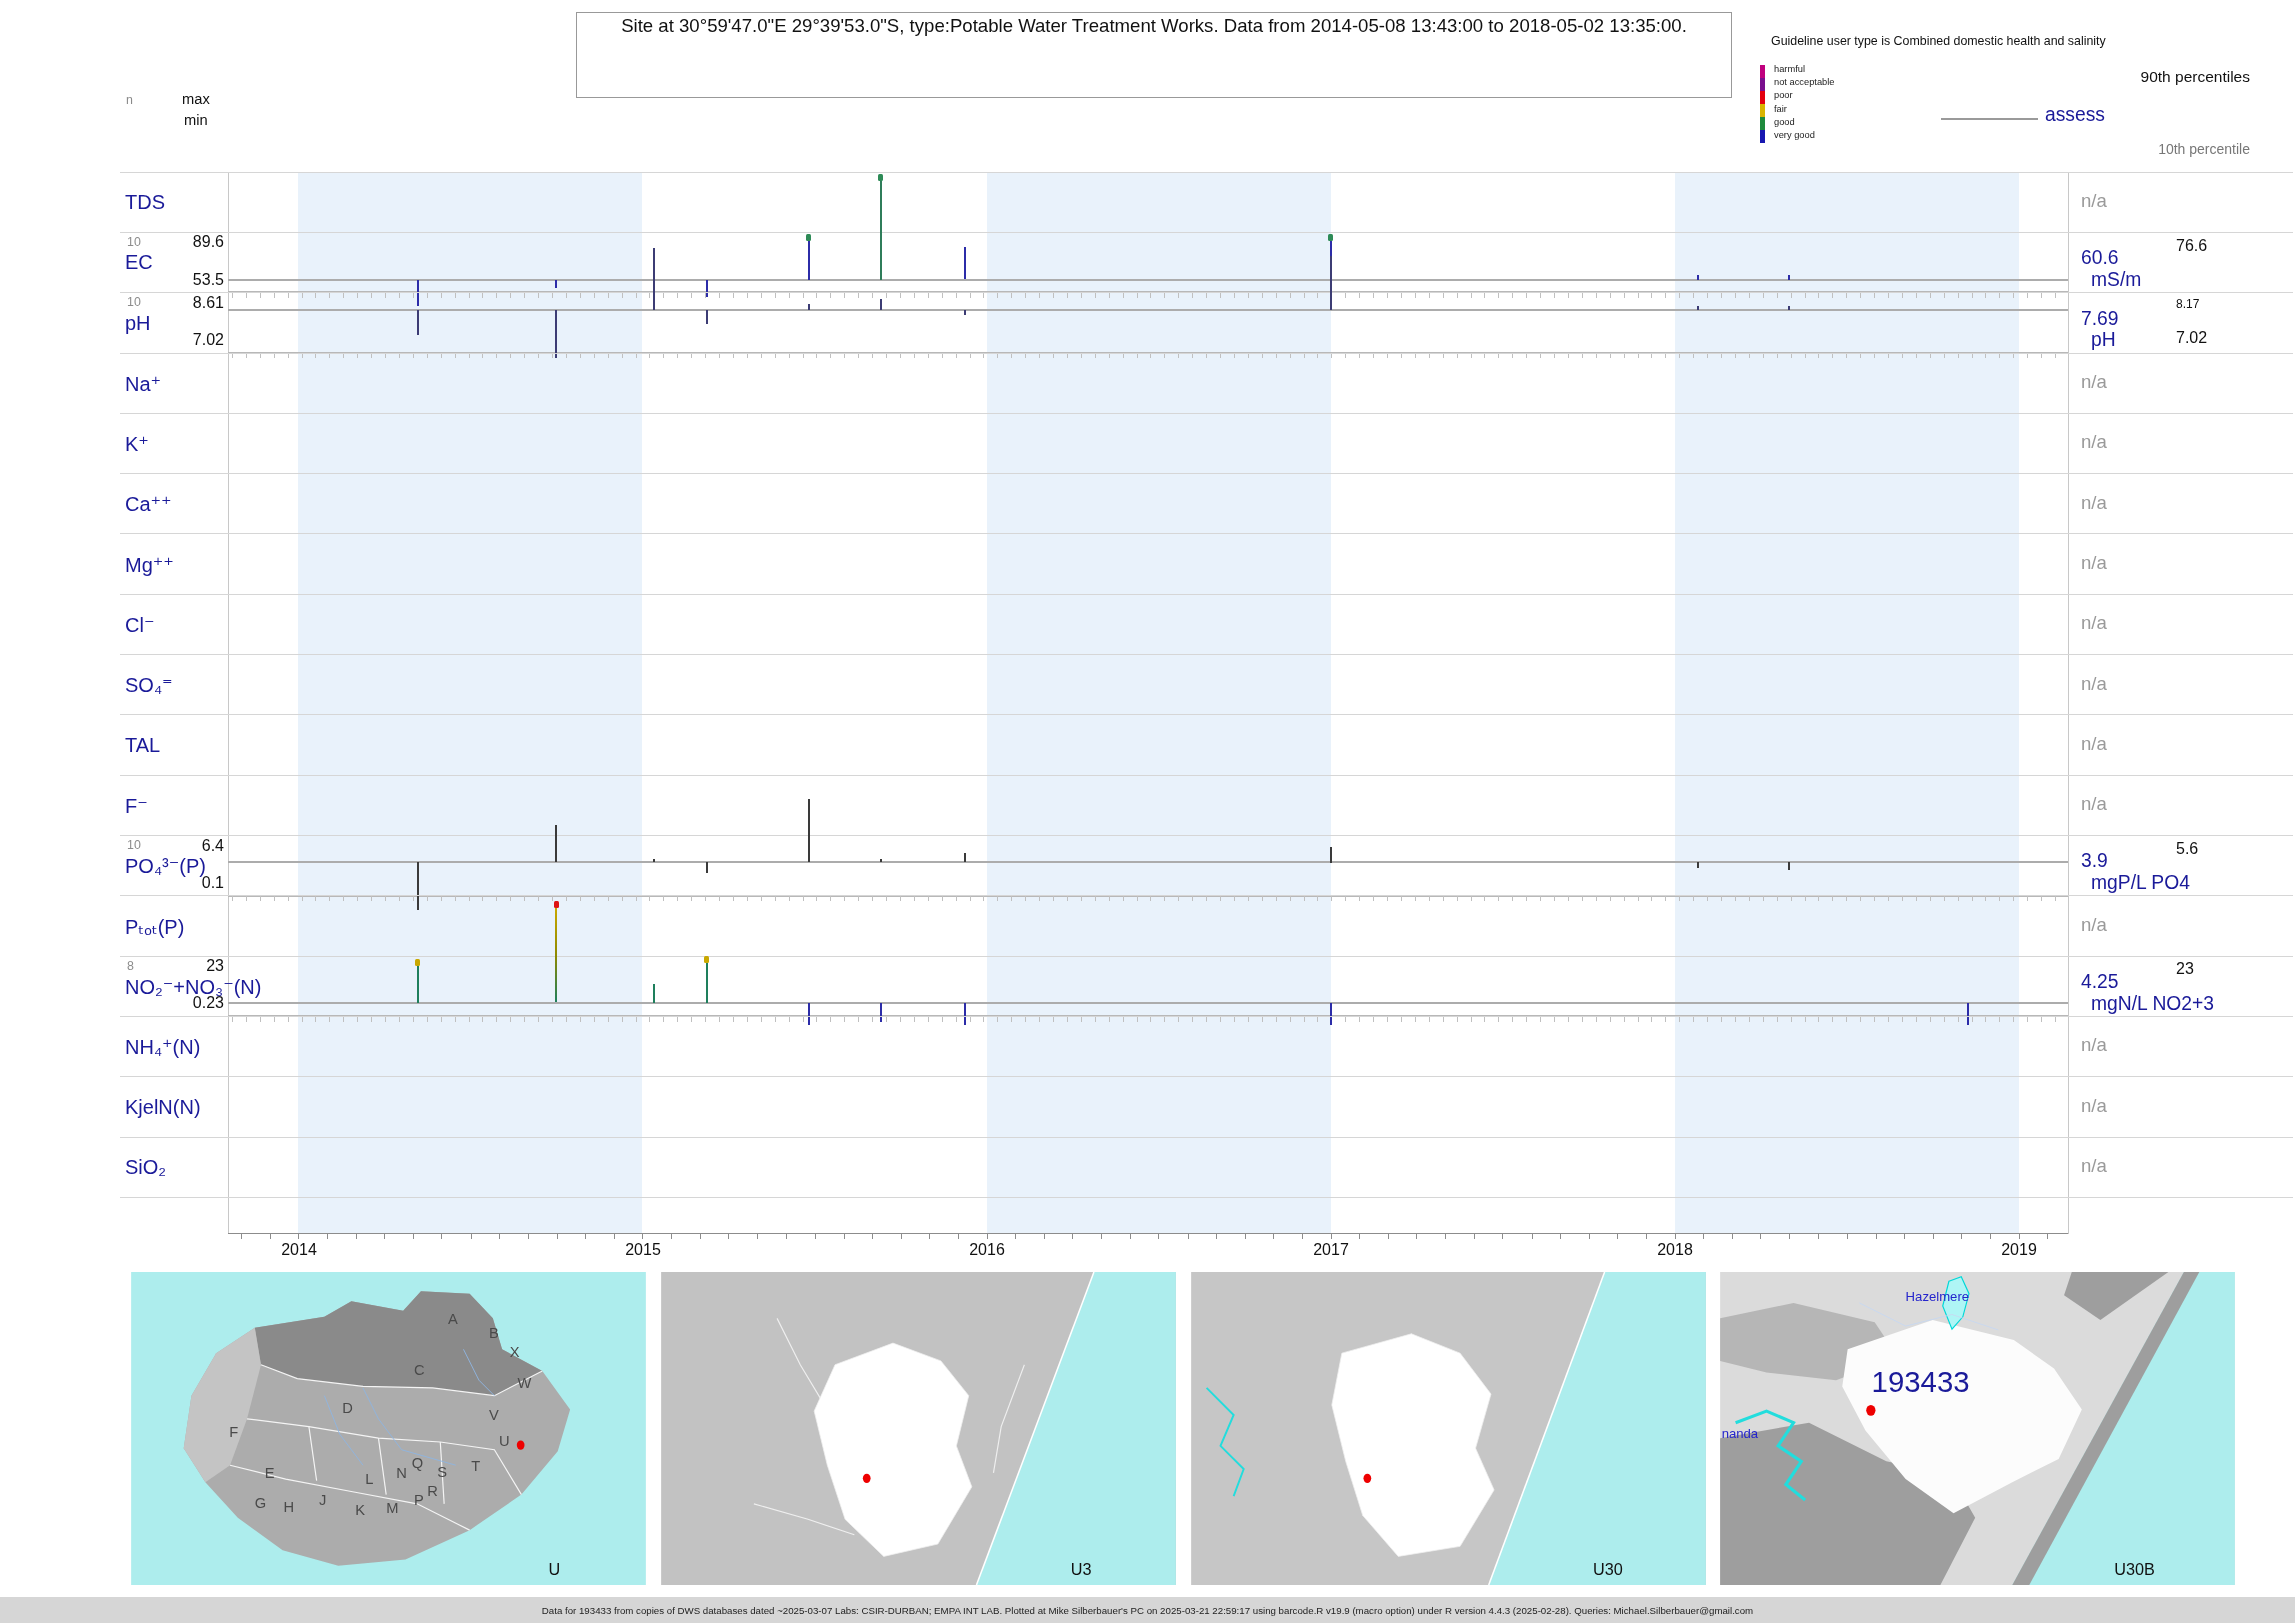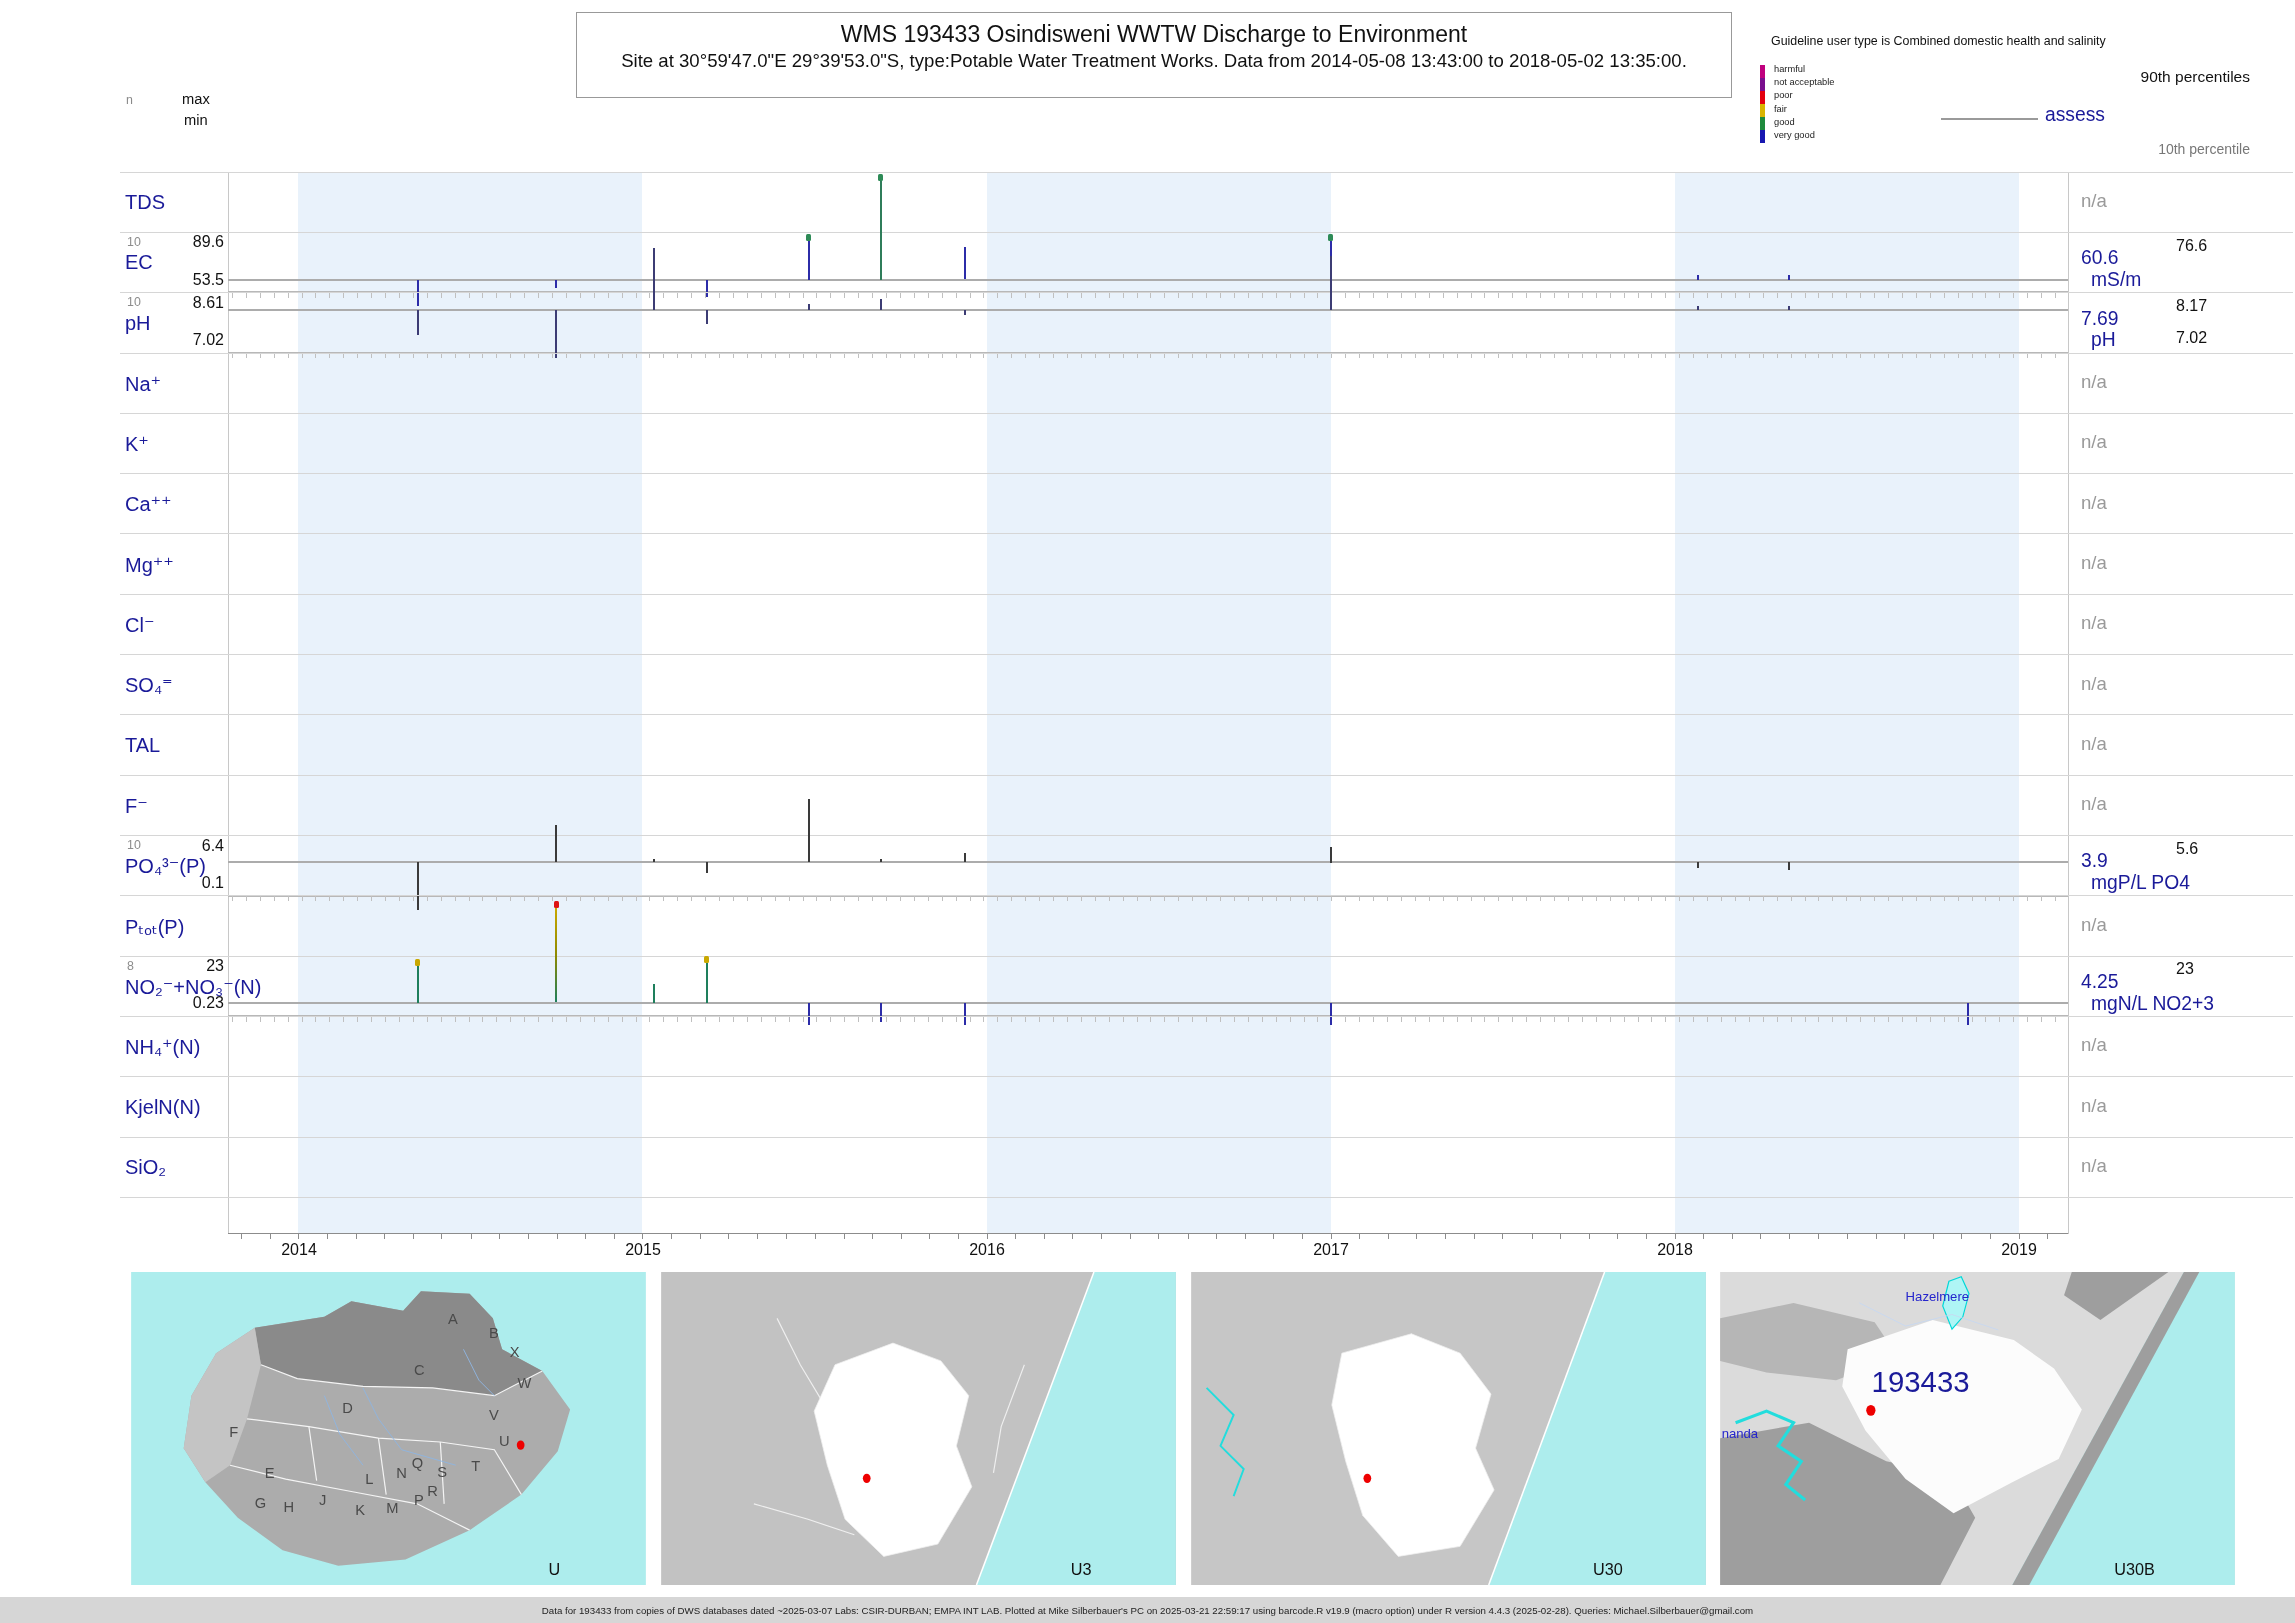--- a/index.html
+++ b/index.html
@@ -32,21 +32,20 @@
   .site-number{font-size:38px;fill:#1a1a99;}
 </style>
 </head>
 <body>
 
 <span class="tl-label tl-n" style="left:126px;top:93px;">n</span>
 <span class="tl-label" style="left:182px;top:91px;">max</span>
 <span class="tl-label" style="left:184px;top:112px;">min</span>
 
 <div id="title-box">
-  <p class="t1">WMS 193433  Osindisweni WWTW Discharge to Environment</p>
   <p class="t2">Site at 30°59'47.0"E 29°39'53.0"S, type:Potable Water Treatment Works.  Data from 2014-05-08 13:43:00 to 2018-05-02 13:35:00.</p>
 </div>
 
 <div id="guideline-text">Guideline user type is Combined domestic health and salinity</div>
 <div id="rating-bar">
     <div style="width: 4.6px; height: 13px; background: rgb(192, 0, 126);"></div>
     <div style="width: 4.6px; height: 13px; background: rgb(122, 15, 142);"></div>
     <div style="width: 4.6px; height: 13px; background: rgb(227, 0, 15);"></div>
     <div style="width: 4.6px; height: 13px; background: rgb(217, 180, 0);"></div>
     <div style="width: 4.6px; height: 13px; background: rgb(30, 138, 60);"></div>
@@ -227,21 +226,21 @@
     <div style="position: absolute; left: 964px; width: 1.5px; height: 32px; top: 247px; background: rgb(44, 44, 168);"></div>
     <div style="position: absolute; left: 1330px; width: 1.5px; height: 39px; top: 241px; background: rgb(44, 44, 168);"></div>
     <div style="position: absolute; left: 1328px; top: 234px; width: 4.6px; height: 7px; background: rgb(46, 139, 87); border-radius: 1.5px;"></div>
     <div style="position: absolute; left: 1697px; width: 1.5px; height: 4.6px; top: 275px; background: rgb(44, 44, 168);"></div>
     <div style="position: absolute; left: 1788px; width: 1.5px; height: 4.6px; top: 275px; background: rgb(44, 44, 168);"></div>
     <div style="position: absolute; left: 120px; top: 292px; width: 2173px; height: 0.8px; background: rgb(214, 214, 214);"></div>
     <div style="position: absolute; left: 125px; top: 312px; font-size: 20px; color: rgb(26, 26, 153); white-space: nowrap; max-width: 103px; overflow: visible;">pH</div>
     <div style="position: absolute; left: 127px; top: 295px; font-size: 12.4px; color: rgb(140, 140, 140);">10</div>
     <div style="position: absolute; left: 120px; top: 294px; width: 104px; text-align: right; font-size: 16px; color: rgb(17, 17, 17);">8.61</div>
     <div style="position: absolute; left: 120px; top: 331px; width: 104px; text-align: right; font-size: 16px; color: rgb(17, 17, 17);">7.02</div>
-    <div style="position: absolute; left: 2176px; top: 297px; font-size: 16px; color: rgb(17, 17, 17); text-align: right;">8.17</div>
+    <div style="position: absolute; left: 2176px; top: 297px; font-size: 12px; color: rgb(17, 17, 17); text-align: right;">8.17</div>
     <div style="position: absolute; left: 2081px; top: 308px; font-size: 19.3px; color: rgb(26, 26, 153);">7.69</div>
     <div style="position: absolute; left: 2091px; top: 329px; font-size: 19.3px; color: rgb(26, 26, 153); white-space: nowrap;">pH</div>
     <div style="position: absolute; left: 2176px; top: 329px; font-size: 16px; color: rgb(17, 17, 17);">7.02</div>
     <div style="position: absolute; left: 228px; top: 352px; width: 1840px; height: 1.5px; background: rgb(184, 184, 184);"></div>
     <div style="position: absolute; left: 228px; top: 309px; width: 1840px; height: 2.3px; background: rgb(172, 172, 172);"></div>
     <div style="position: absolute; left: 232px; top: 353px; width: 0.8px; height: 4.6px; background: rgb(192, 192, 192);"></div>
     <div style="position: absolute; left: 246px; top: 353px; width: 0.8px; height: 4.6px; background: rgb(192, 192, 192);"></div>
     <div style="position: absolute; left: 260px; top: 353px; width: 0.8px; height: 4.6px; background: rgb(192, 192, 192);"></div>
     <div style="position: absolute; left: 274px; top: 353px; width: 0.8px; height: 4.6px; background: rgb(192, 192, 192);"></div>
     <div style="position: absolute; left: 288px; top: 353px; width: 0.8px; height: 4.6px; background: rgb(192, 192, 192);"></div>

